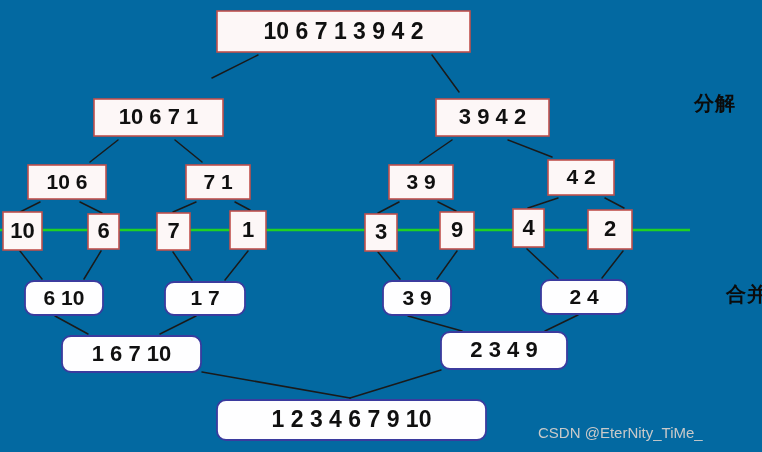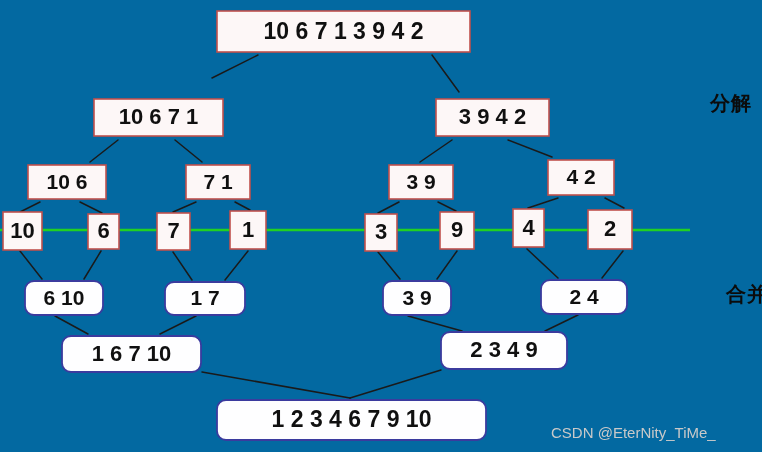--- a/index.html
+++ b/index.html
@@ -52,25 +52,25 @@
   }
   .phase-label {
     position: absolute;
     font-family: "Liberation Sans", sans-serif;
     font-weight: bold;
     font-size: 20px;
     color: #0b0b0b;
     letter-spacing: 1px;
     white-space: nowrap;
   }
-  #phase-split-label { left: 710px; top: 90px; text-align: right; }
+  #phase-split-label { left: 694px; top: 90px; text-align: right; }
   #phase-merge-label { left: 694px; top: 281px; margin-left: 32px; }
   #watermark {
     position: absolute;
-    left: 551px;
+    left: 538px;
     top: 424px;
     font-family: "Liberation Sans", sans-serif;
     font-size: 15px;
     color: #c9c9c9;
     white-space: nowrap;
     user-select: none;
   }
 </style>
 </head>
 <body>

